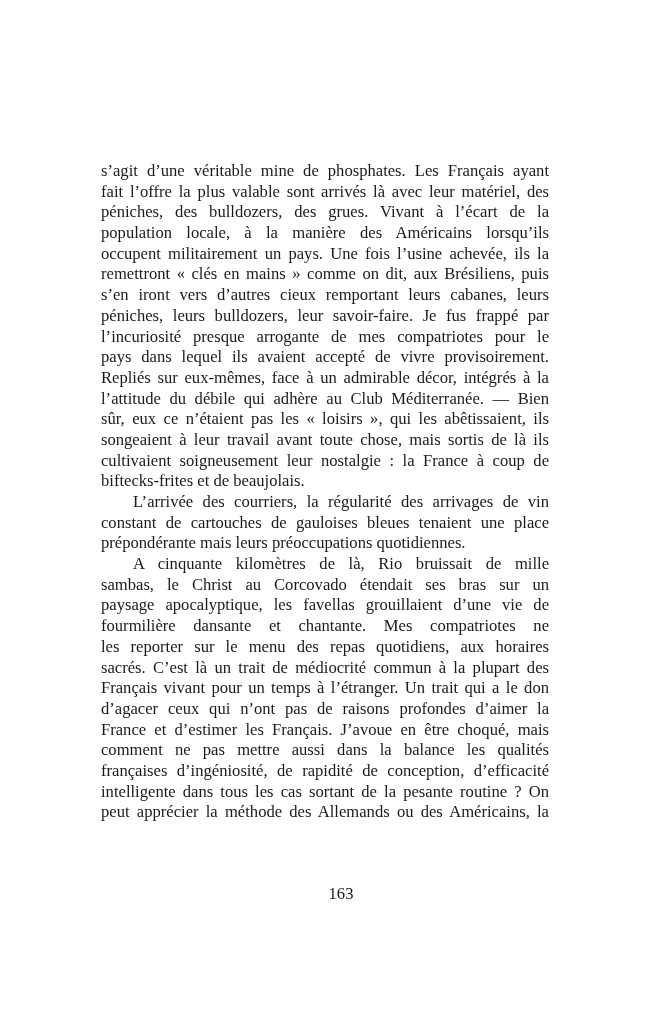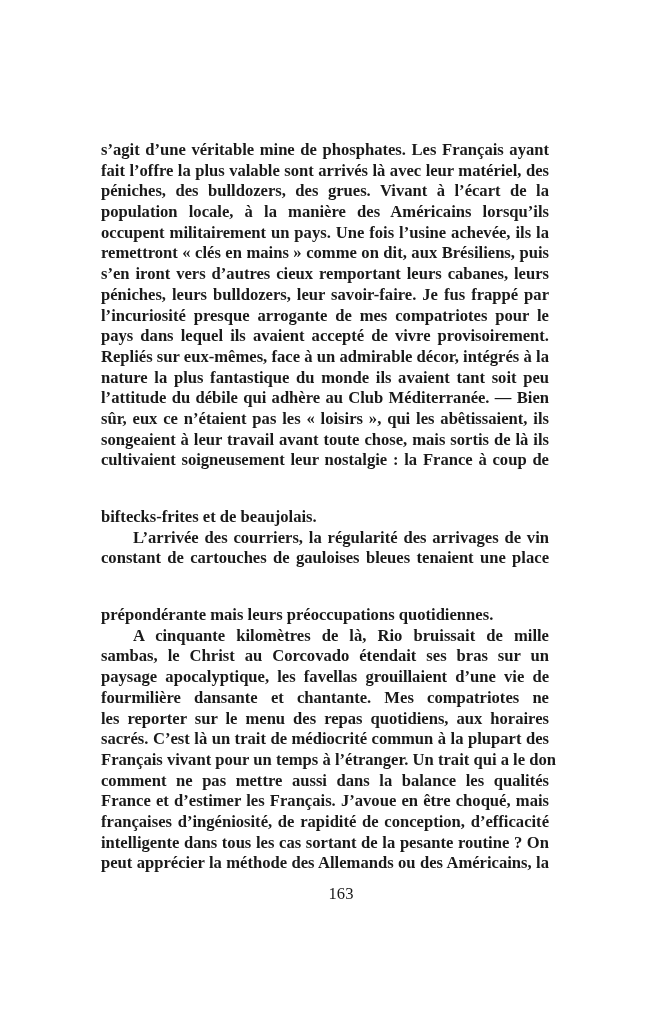--- a/index.html
+++ b/index.html
@@ -11,36 +11,34 @@
     width: 650px;
     height: 1031px;
     position: relative;
     overflow: hidden;
     font-family: "Liberation Serif", "DejaVu Serif", serif;
     color: #1a1a1a;
   }
   .page-body {
     position: absolute;
     left: 101px;
-    top: 140px;
+    top: 161px;
     width: 448px;
     font-size: 16.6px;
     line-height: 20.7px;
-    font-weight: bold;
   }
   .line {
     display: block;
     text-align: justify;
     text-align-last: justify;
     white-space: nowrap;
     height: 20.7px;
   }
   .line.last {
     text-align-last: left;
-    margin-top: 36px;
   }
   .line.indent {
     padding-left: 32px;
   }
   .page-number {
     position: absolute;
     left: 16px;
     width: 650px;
     top: 884px;
     text-align: center;
@@ -56,41 +54,41 @@
       <span class="line">fait l’offre la plus valable sont arrivés là avec leur matériel, des</span>
       <span class="line">péniches, des bulldozers, des grues. Vivant à l’écart de la</span>
       <span class="line">population locale, à la manière des Américains lorsqu’ils</span>
       <span class="line">occupent militairement un pays. Une fois l’usine achevée, ils la</span>
       <span class="line">remettront « clés en mains » comme on dit, aux Brésiliens, puis</span>
       <span class="line">s’en iront vers d’autres cieux remportant leurs cabanes, leurs</span>
       <span class="line">péniches, leurs bulldozers, leur savoir-faire. Je fus frappé par</span>
       <span class="line">l’incuriosité presque arrogante de mes compatriotes pour le</span>
       <span class="line">pays dans lequel ils avaient accepté de vivre provisoirement.</span>
       <span class="line">Repliés sur eux-mêmes, face à un admirable décor, intégrés à la</span>
-      <span class="line">nature la plus fantastique du monde ils avaient tant soit peu</span>
       <span class="line">l’attitude du débile qui adhère au Club Méditerranée. — Bien</span>
       <span class="line">sûr, eux ce n’étaient pas les « loisirs », qui les abêtissaient, ils</span>
       <span class="line">songeaient à leur travail avant toute chose, mais sortis de là ils</span>
       <span class="line">cultivaient soigneusement leur nostalgie : la France à coup de</span>
       <span class="line last">biftecks-frites et de beaujolais.</span>
     </div>
     <div>
       <span class="line indent">L’arrivée des courriers, la régularité des arrivages de vin</span>
       <span class="line">constant de cartouches de gauloises bleues tenaient une place</span>
       <span class="line last">prépondérante mais leurs préoccupations quotidiennes.</span>
     </div>
     <div>
       <span class="line indent">A cinquante kilomètres de là, Rio bruissait de mille</span>
       <span class="line">sambas, le Christ au Corcovado étendait ses bras sur un</span>
       <span class="line">paysage apocalyptique, les favellas grouillaient d’une vie de</span>
       <span class="line">fourmilière dansante et chantante. Mes compatriotes ne</span>
       <span class="line">les reporter sur le menu des repas quotidiens, aux horaires</span>
       <span class="line">sacrés. C’est là un trait de médiocrité commun à la plupart des</span>
       <span class="line">Français vivant pour un temps à l’étranger. Un trait qui a le don</span>
+      <span class="line">d’agacer ceux qui n’ont pas de raisons profondes d’aimer la</span>
+      <span class="line">France et d’estimer les Français. J’avoue en être choqué, mais</span>
       <span class="line">comment ne pas mettre aussi dans la balance les qualités</span>
-      <span class="line">France et d’estimer les Français. J’avoue en être choqué, mais</span>
       <span class="line">françaises d’ingéniosité, de rapidité de conception, d’efficacité</span>
       <span class="line">intelligente dans tous les cas sortant de la pesante routine ? On</span>
       <span class="line">peut apprécier la méthode des Allemands ou des Américains, la</span>
     </div>
   </div>
 
 <div class="page-number">163</div>
 
 </body></html>

